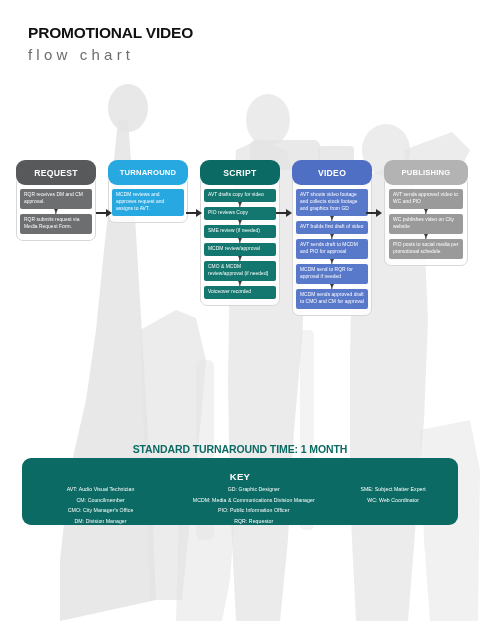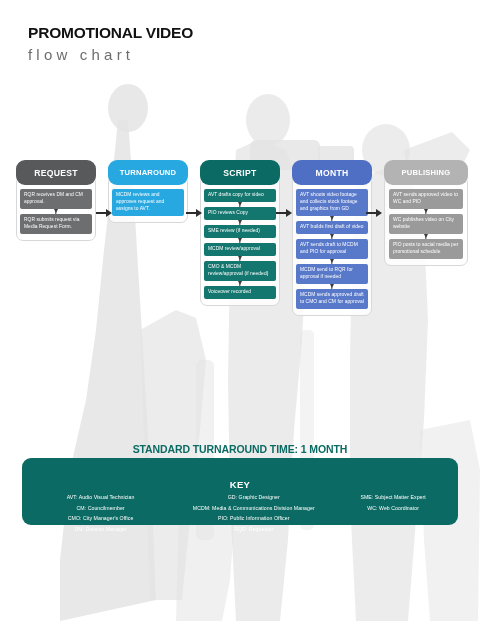--- a/index.html
+++ b/index.html
@@ -86,21 +86,21 @@
   #turnaround {
     position: absolute; left: 0; top: 443px; width: 480px; text-align: center;
     font-size: 10.5px; font-weight: bold; color: #0b6a63;
     letter-spacing: -0.1px; z-index: 3;
   }
 
   
   #key {
     position: absolute; left: 22px; top: 458px; width: 436px; height: 67px;
     background: #0b6a63; border-radius: 9px; z-index: 3;
-    padding: 21px 6px 6px 6px;
+    padding: 13px 6px 6px 6px;
   }
   #key-title {
     text-align: center; color: #ffffff; font-weight: bold;
     font-size: 9.5px; letter-spacing: 0.3px; margin-bottom: 4px;
   }
   #key-cols { display: flex; justify-content: space-between; padding: 0 4px; }
   .key-col { display: flex; flex-direction: column; gap: 4.5px; }
   .key-col-1 { width: 150px; align-items: center; }
   .key-col-2 { width: 185px; align-items: center; }
   .key-col-3 { width: 120px; align-items: center; }
@@ -172,21 +172,21 @@
             <div class="vconn-line"></div>
           </div>
           <div class="step" style="background: rgb(19, 119, 111);">CMO &amp; MCDM review/approval (if needed)</div>
           <div class="vconn">
             <div class="vconn-line"></div>
           </div>
           <div class="step" style="background: rgb(19, 119, 111);">Voiceover recorded</div>
         </div>
       </div>
       <div class="column">
-        <div class="col-pill" style="background: rgb(79, 111, 196);">MONTH</div>
+        <div class="col-pill" style="background: rgb(79, 111, 196);">VIDEO</div>
         <div class="col-body">
           <div class="step" style="background: rgb(88, 120, 201);">AVT shoots video footage and collects stock footage and graphics from GD</div>
           <div class="vconn">
             <div class="vconn-line"></div>
           </div>
           <div class="step" style="background: rgb(88, 120, 201);">AVT builds first draft of video</div>
           <div class="vconn">
             <div class="vconn-line"></div>
           </div>
           <div class="step" style="background: rgb(88, 120, 201);">AVT sends draft to MCDM and PIO for approval</div>

